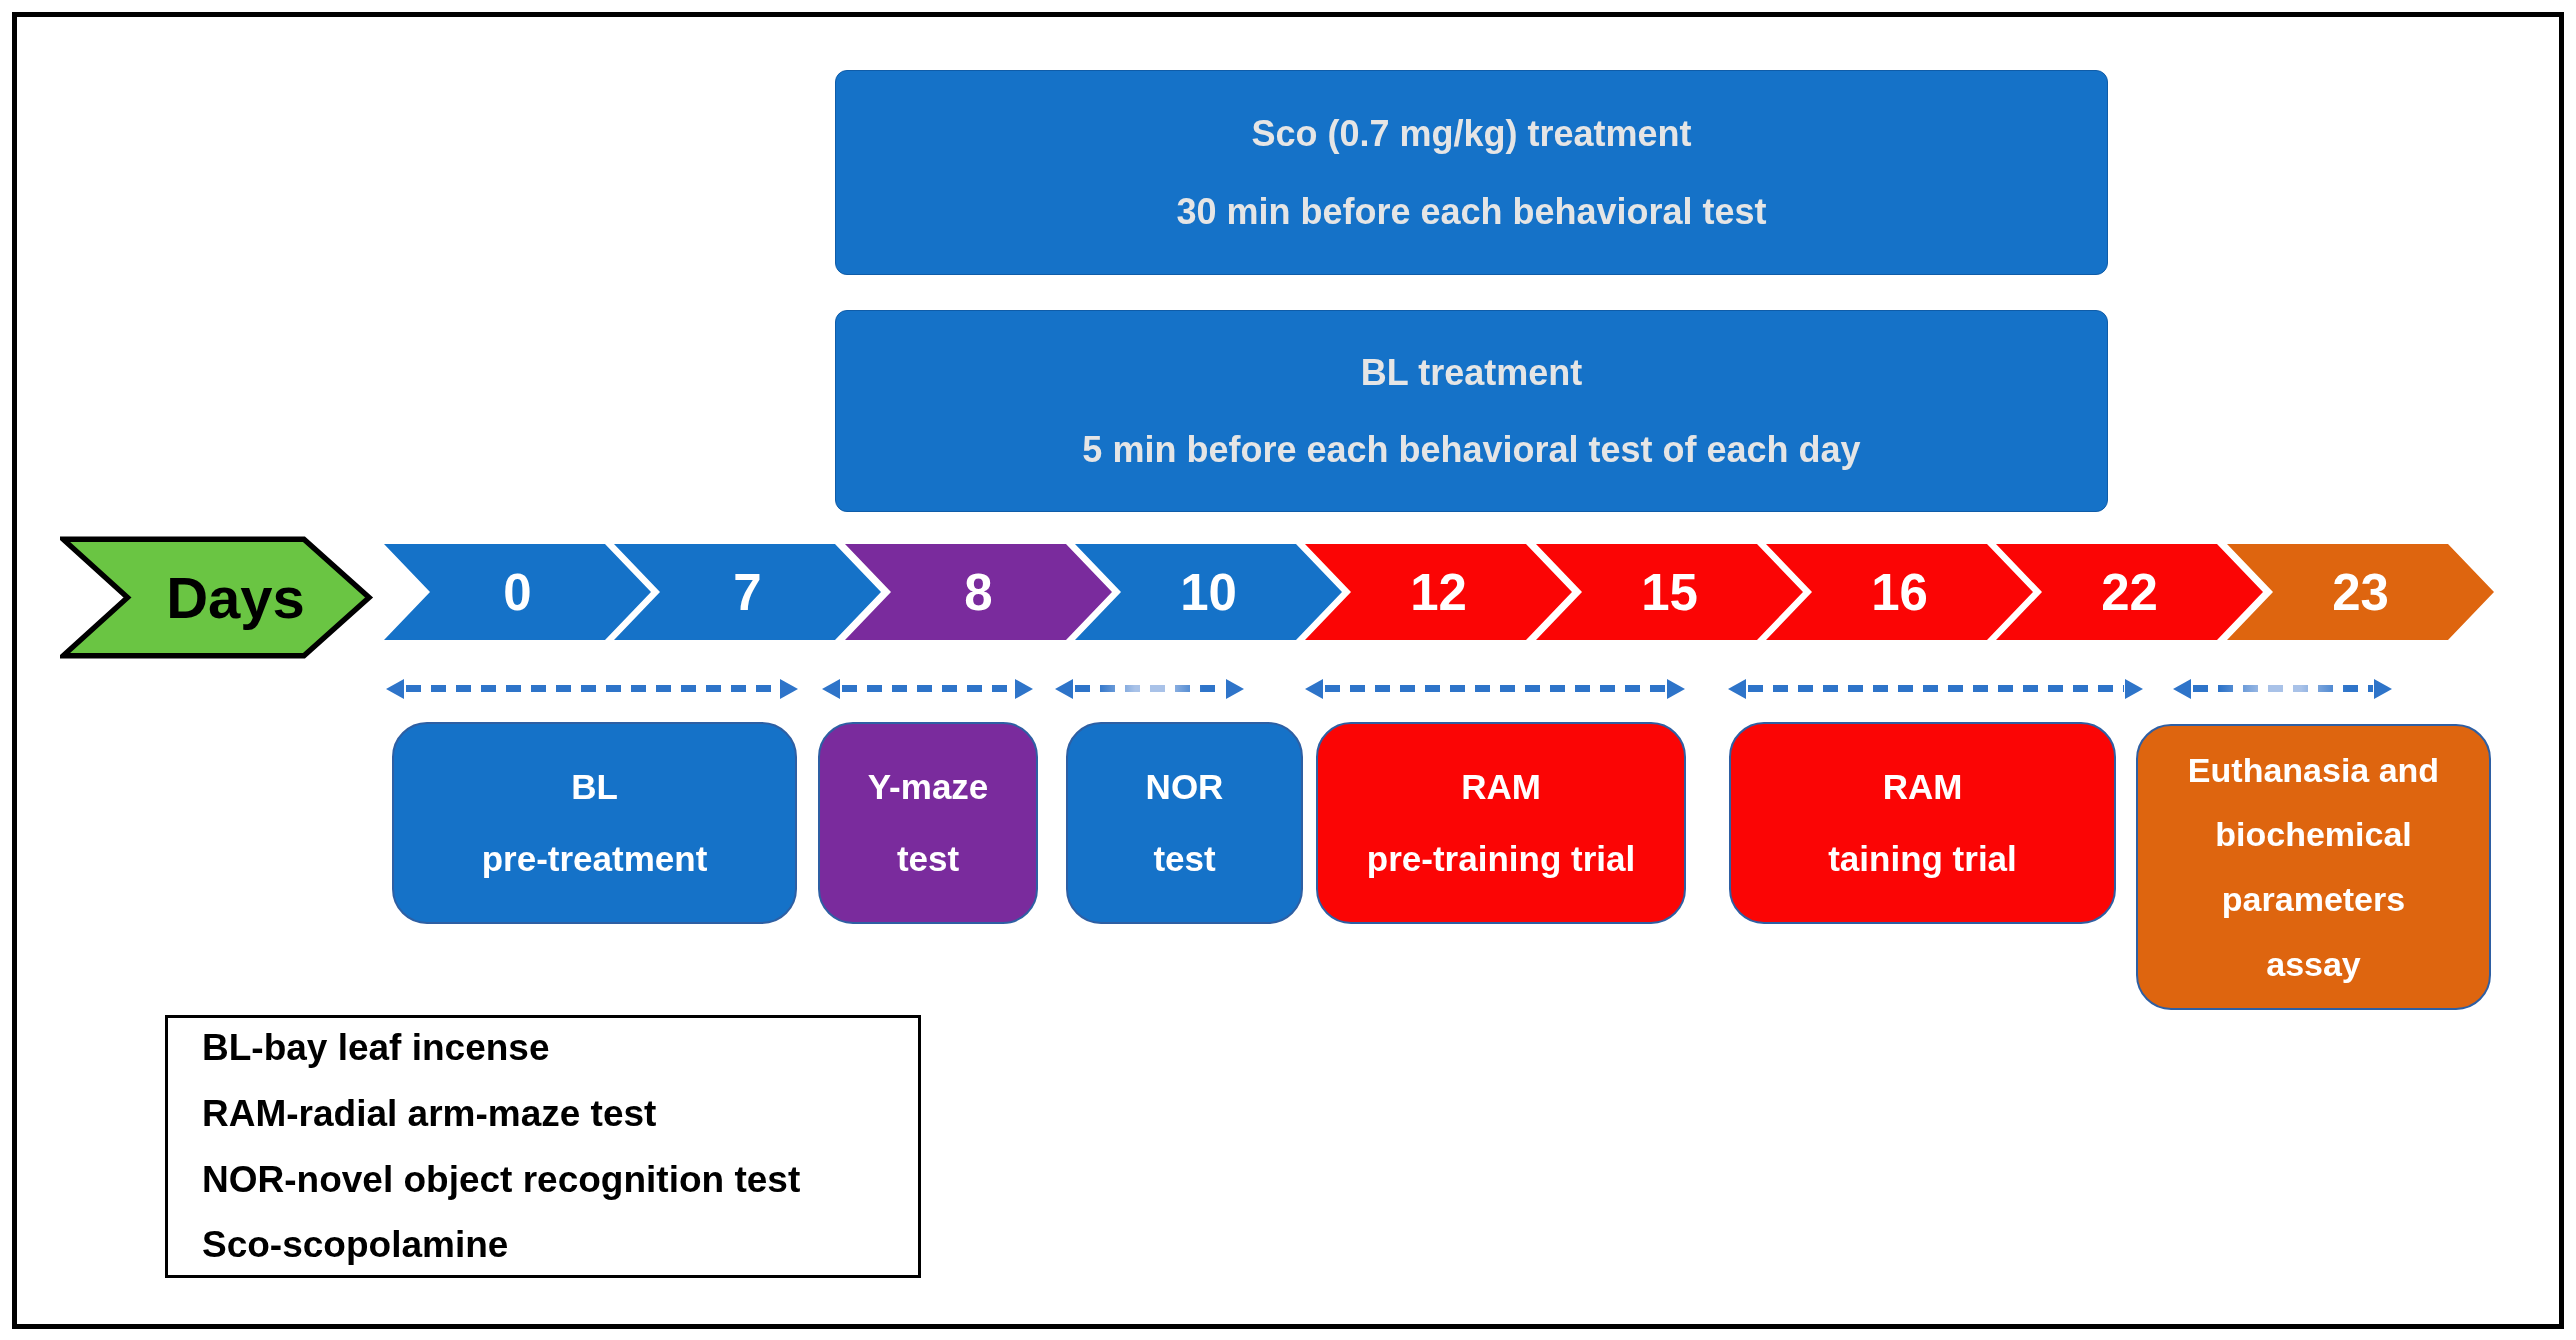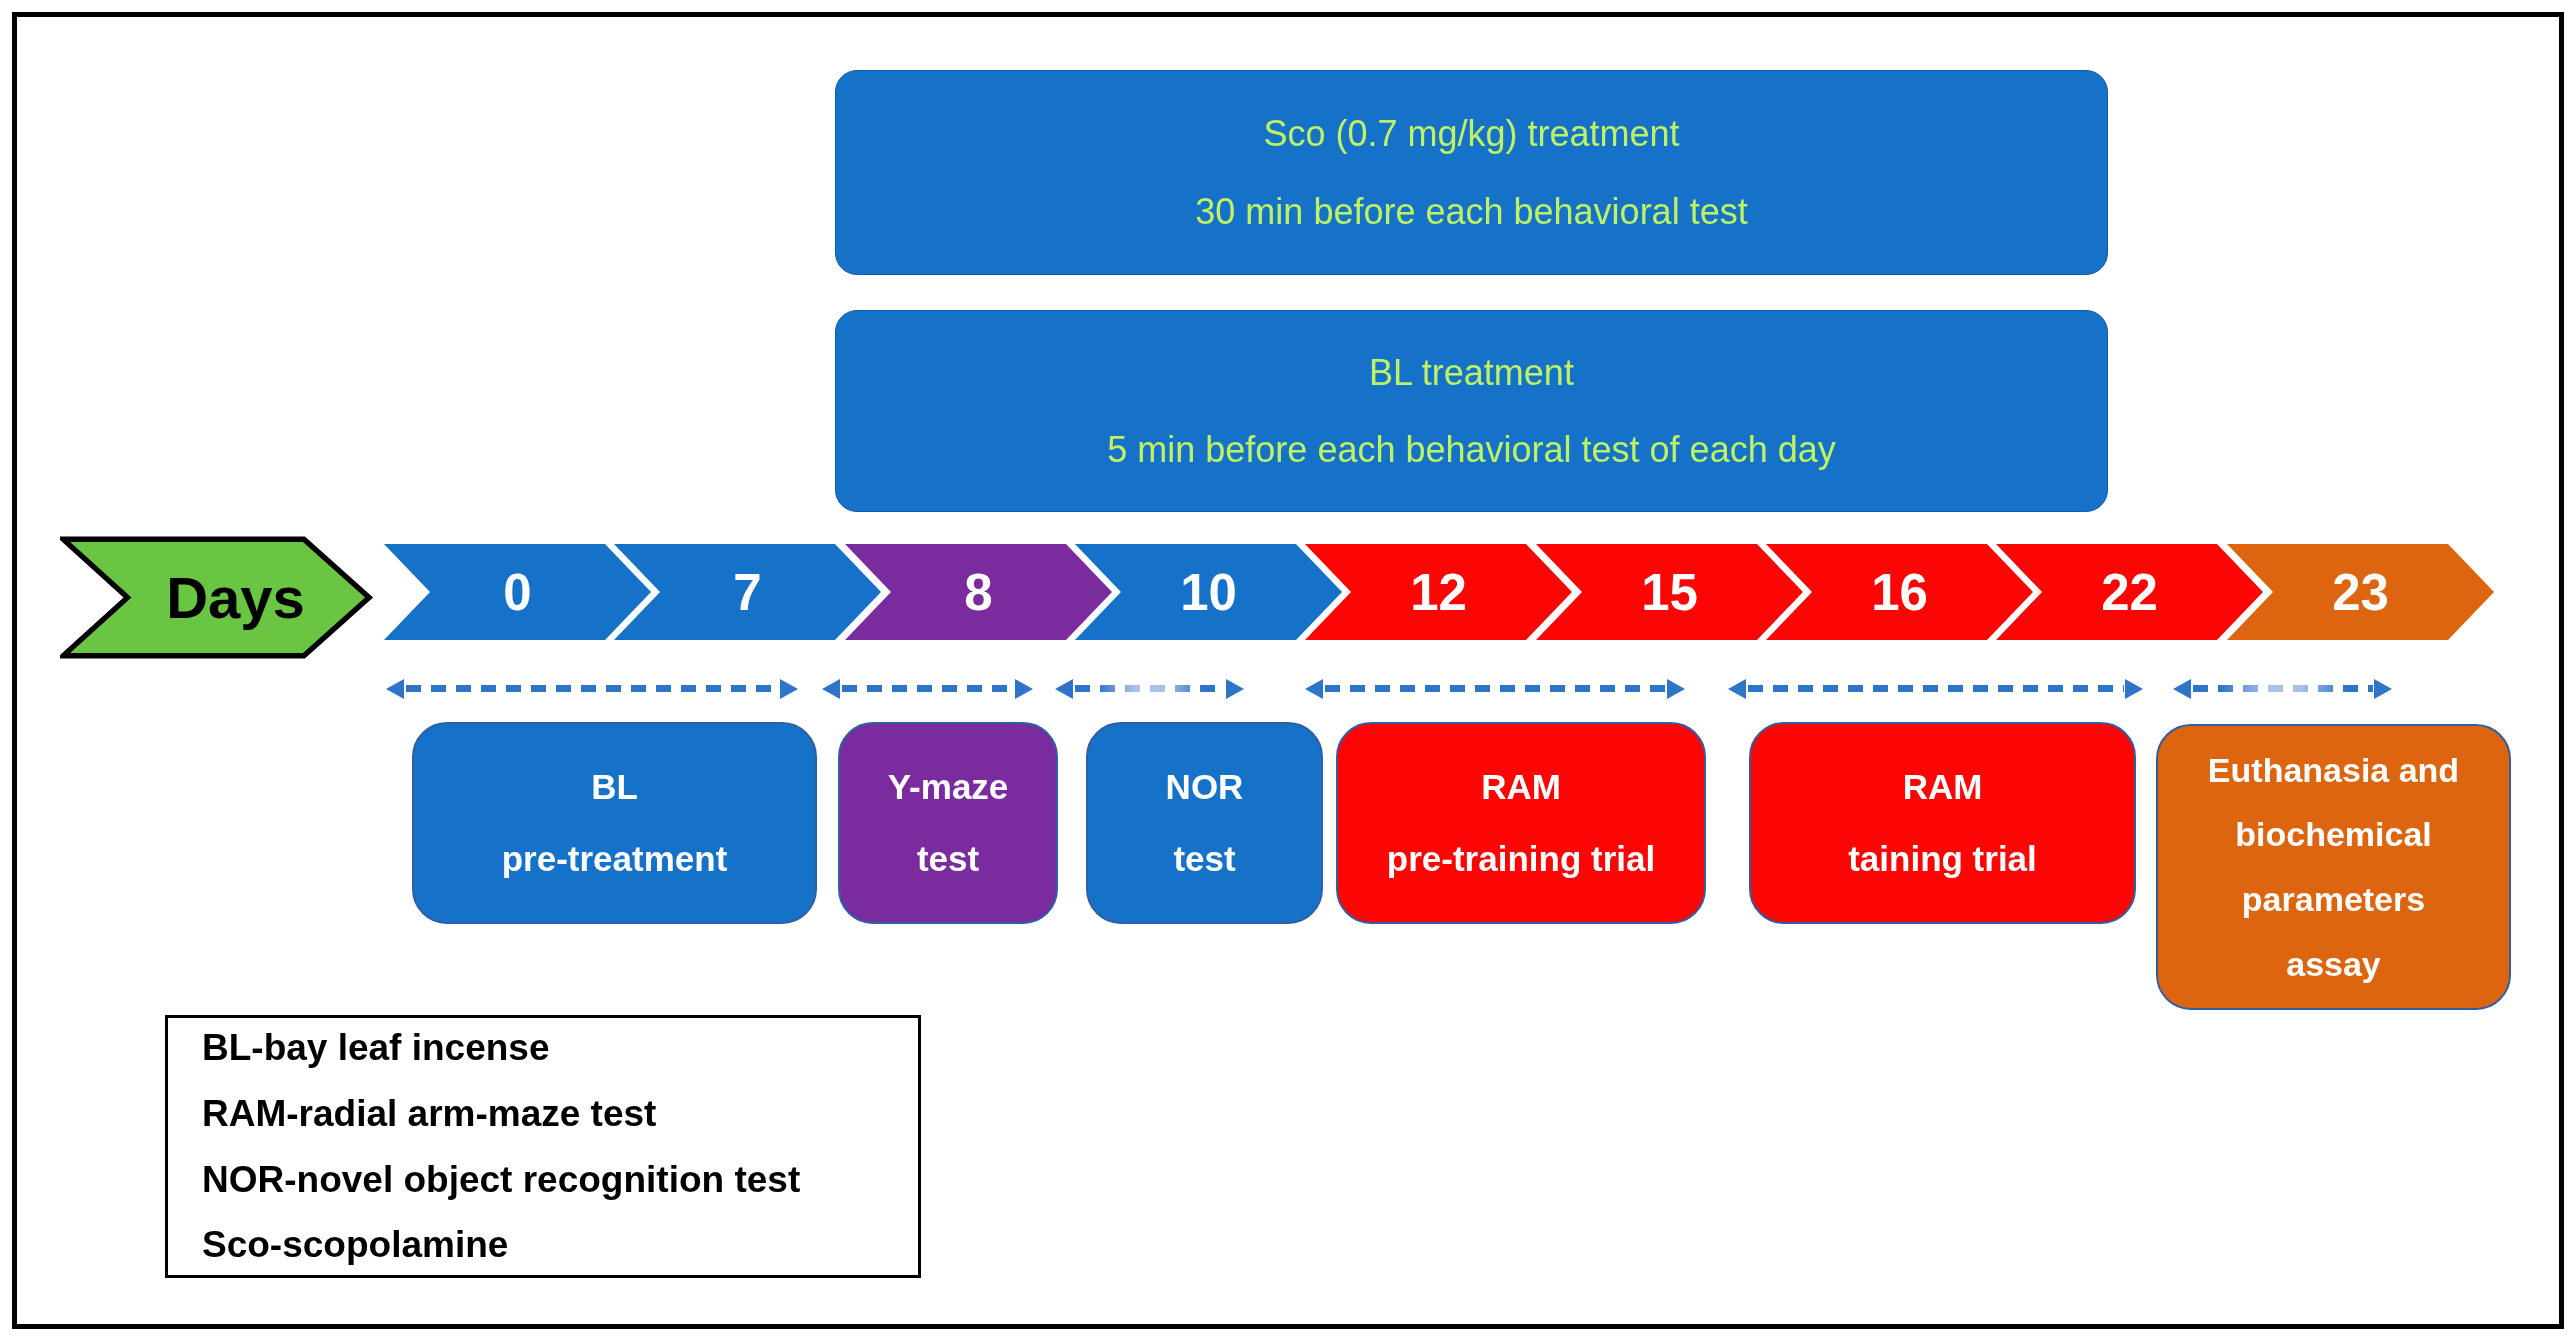--- a/index.html
+++ b/index.html
@@ -13,22 +13,22 @@
   .frame{
     position:absolute;inset:12.3px;
     border:5.4px solid #000000;
     background:transparent;
   }
   
   .banner{
     position:absolute;left:835px;width:1271px;
     background:#1572C8;
     border:1.5px solid #0F5CA8;
-    border-radius:22px;
-    color:#bef264;font-weight:normal;font-size:36px;line-height:2.15;
+    border-radius:12px;
+    color:#e5e5e5;font-weight:bold;font-size:36px;line-height:2.15;
     display:flex;flex-direction:column;align-items:center;justify-content:center;
     text-align:center;
   }
   #banner-sco{top:70px;height:203px;}
   #banner-bl{top:310px;height:200px;}
   
   #days-arrow{position:absolute;left:60px;top:536px;width:316px;height:123px;}
   #days-label{
     position:absolute;left:60px;top:536px;width:316px;height:123px;
     display:flex;align-items:center;justify-content:center;
@@ -63,21 +63,20 @@
   .track.faded{
     background:linear-gradient(90deg,#2E74C9 0%,#2E74C9 15%,#A9C2E8 40%,#A9C2E8 60%,#2E74C9 85%,#2E74C9 100%);
   }
   
   .pbox{
     position:absolute;top:722px;height:202px;
     border:2.3px solid #2E5FA3;border-radius:35px;box-sizing:border-box;
     color:#ffffff;font-weight:bold;font-size:35px;line-height:2.05;
     display:flex;flex-direction:column;align-items:center;justify-content:center;
     text-align:left;
-    margin-left:20px;
   }
   #pbox-euthanasia{top:724px;height:286px;font-size:34px;line-height:1.9;}
   
   #legend{
     position:absolute;left:165px;top:1015px;width:756px;height:263px;
     border:3.8px solid #000000;box-sizing:border-box;background:#ffffff;
     display:flex;flex-direction:column;justify-content:center;
     padding-left:34px;
     color:#000000;font-weight:bold;font-size:37px;line-height:1.78;
   }

